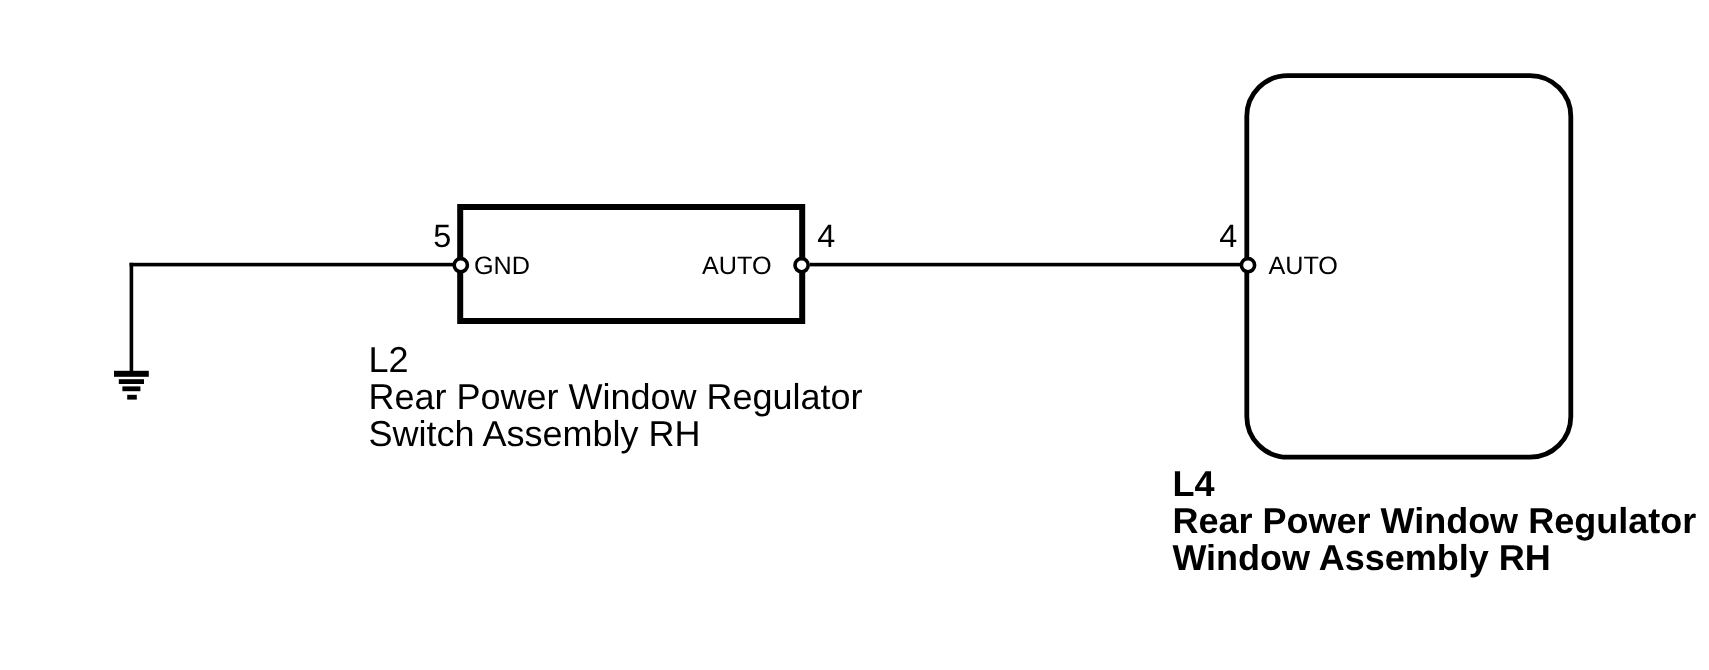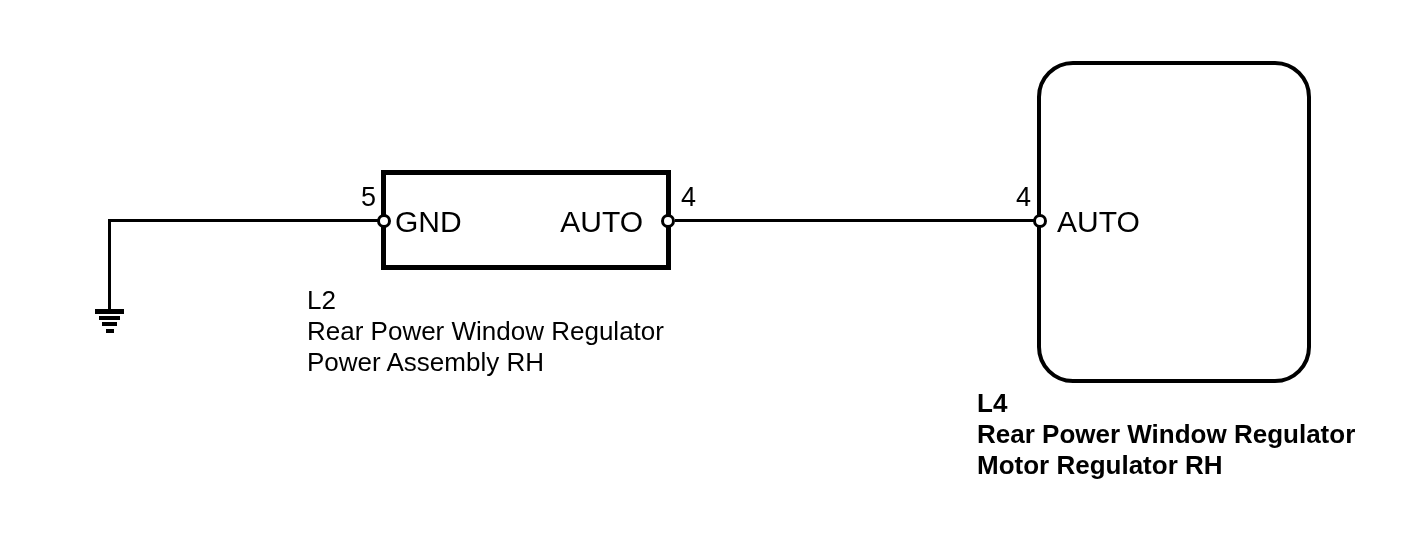--- a/index.html
+++ b/index.html
@@ -41,28 +41,28 @@
   }
   .pin-number {
     position: absolute;
     font-size: 27px;
     line-height: 27px;
     white-space: nowrap;
   }
   .pin-number.right-align { text-align: right; }
   .pin-label {
     position: absolute;
-    font-size: 30px;
+    font-size: 21px;
     line-height: 27px;
     white-space: nowrap;
   }
   .pin-label.right-align { text-align: right; }
   .component-caption {
     position: absolute;
-    font-size: 26px;
+    font-size: 30px;
     line-height: 31px;
     white-space: nowrap;
   }
 </style>
 </head>
 <body>
 
 <div class="canvas">
 
   <div>
@@ -88,22 +88,22 @@
   <div class="pin-label" style="left:395px; top:208px;">GND</div>
   <div class="pin-label right-align" style="left:523px; top:208px; width:120px;">AUTO</div>
   <div class="pin-number" style="left:681px; top:184px;">4</div>
 
   <div class="pin-number right-align" style="left:981px; top:184px; width:50px;">4</div>
   <div class="pin-label" style="left:1057px; top:208px;">AUTO</div>
 
   <div class="component-caption" style="left:307px; top:285px;">
     <div>L2</div>
     <div>Rear Power Window Regulator</div>
-    <div>Power Assembly RH</div>
+    <div>Switch Assembly RH</div>
   </div>
 
   <div class="component-caption" style="left:977px; top:388px;font-weight:bold;">
     <div>L4</div>
     <div>Rear Power Window Regulator</div>
-    <div>Motor Regulator RH</div>
+    <div>Window Assembly RH</div>
   </div>
 
 </div>
 
 </body></html>

